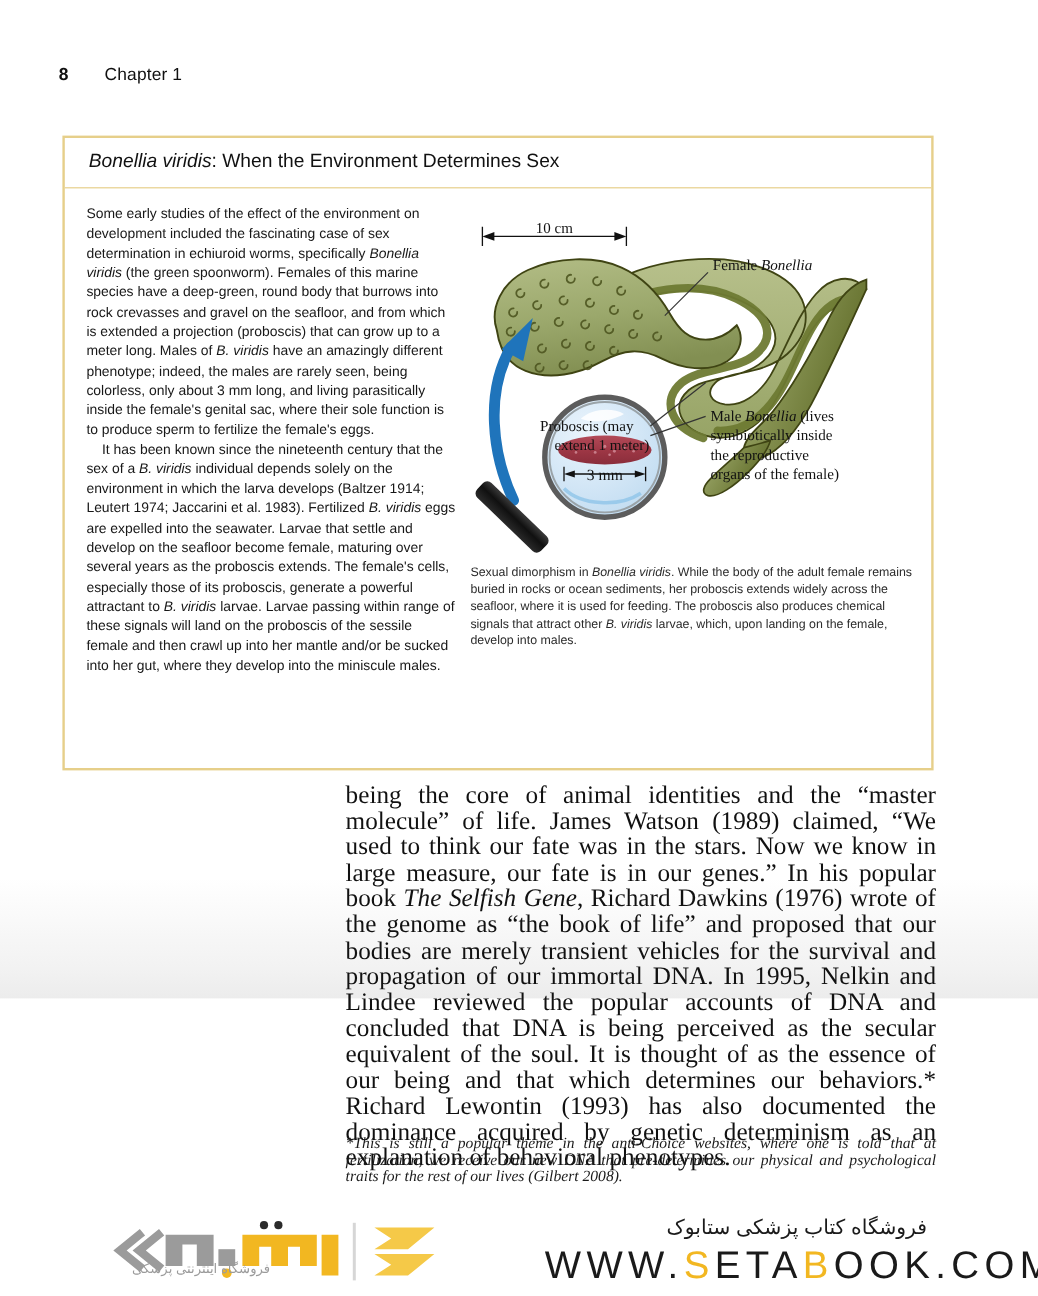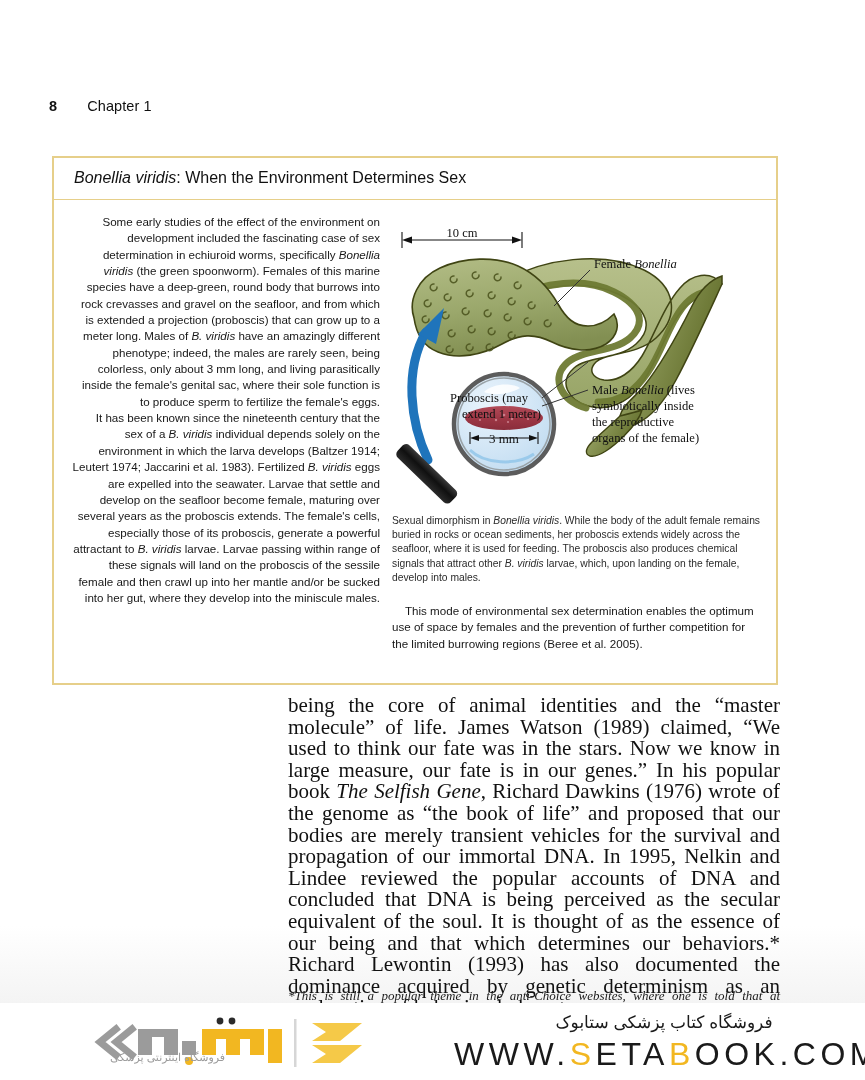--- a/index.html
+++ b/index.html
@@ -5,24 +5,23 @@
   * { box-sizing: border-box; }
   html, body { margin: 0; padding: 0; }
   body {
     width: 865px; height: 1080px;
     background: #ffffff;
     font-family: "Liberation Serif", serif;
     overflow: hidden;
   }
   .page {
     position: relative;
-    width: 865px; height: 1003px;
+    width: 865px; height: 832px;
     background: linear-gradient(to bottom, #ffffff 0%, #ffffff 88%, #f2f2f2 97%, #ececec 100%);
     padding: 0;
-    margin-top: 43px;
   }
   
   .running-head {
     position: absolute; left: 49px; top: 55px;
     font-family: "Liberation Sans", sans-serif;
     font-size: 14.5px; color: #101010;
     letter-spacing: .1px;
   }
   .running-head .pgnum { font-weight: bold; margin-right: 30px; }
 
@@ -43,21 +42,21 @@
   .feature-title i { font-style: italic; }
   .feature-body { position: relative; height: 484px; }
 
   .col-left {
     position: absolute; left: 18px; top: 14px;
     width: 308px;
     font-family: "Liberation Sans", sans-serif;
     font-size: 11.6px; line-height: 16.35px;
     color: #171717; text-align: left;
   }
-  .col-left p { margin: 0; text-align: right; }
+  .col-left p { margin: 0; }
   .col-left p + p { text-indent: 13px; }
   .col-left i { font-style: italic; }
 
   .col-right {
     position: absolute; left: 338px; top: 10px;
     width: 370px;
   }
   .figure-caption {
     font-family: "Liberation Sans", sans-serif;
     font-size: 10.3px; line-height: 14.2px;
@@ -332,21 +331,20 @@
             <text x="200" y="200" font-family="Liberation Serif, serif" font-size="12.6" fill="#111">symbiotically inside</text>
             <text x="200" y="216" font-family="Liberation Serif, serif" font-size="12.6" fill="#111">the reproductive</text>
             <text x="200" y="232" font-family="Liberation Serif, serif" font-size="12.6" fill="#111">organs of the female)</text>
           </svg>
         </div>
 
         <div class="figure-caption">
           Sexual dimorphism in <i>Bonellia viridis</i>. While the body of the adult female remains buried in rocks or ocean sediments, her proboscis extends widely across the seafloor, where it is used for feeding. The proboscis also produces chemical signals that attract other <i>B. viridis</i> larvae, which, upon landing on the female, develop into males.
         </div>
 
-        <div class="closing-para">This mode of environmental sex determination enables the optimum use of space by females and the prevention of further competition for the limited burrowing regions (Beree et al. 2005).</div>
       </div>
     </div>
   </div>
 
   <div class="body-text">
     <p>being the core of animal identities and the “master molecule” of life. James Watson (1989) claimed, “We used to think our fate was in the stars. Now we know in large measure, our fate is in our genes.” In his popular book <i>The Selfish Gene</i>, Richard Dawkins (1976) wrote of the genome as “the book of life” and proposed that our bodies are merely transient vehicles for the survival and propagation of our immortal DNA. In 1995, Nelkin and Lindee reviewed the popular accounts of DNA and concluded that DNA is being perceived as the secular equivalent of the soul. It is thought of as the essence of our being and that which determines our behaviors.* Richard Lewontin (1993) has also documented the dominance acquired by genetic determinism as an explanation of behavioral phenotypes.</p>
   </div>
 
   <div class="footnote">*This is still a popular theme in the anti-Choice websites, where one is told that at fertilization, we receive our new DNA that pre-determines our physical and psychological traits for the rest of our lives (Gilbert 2008).</div>
 

